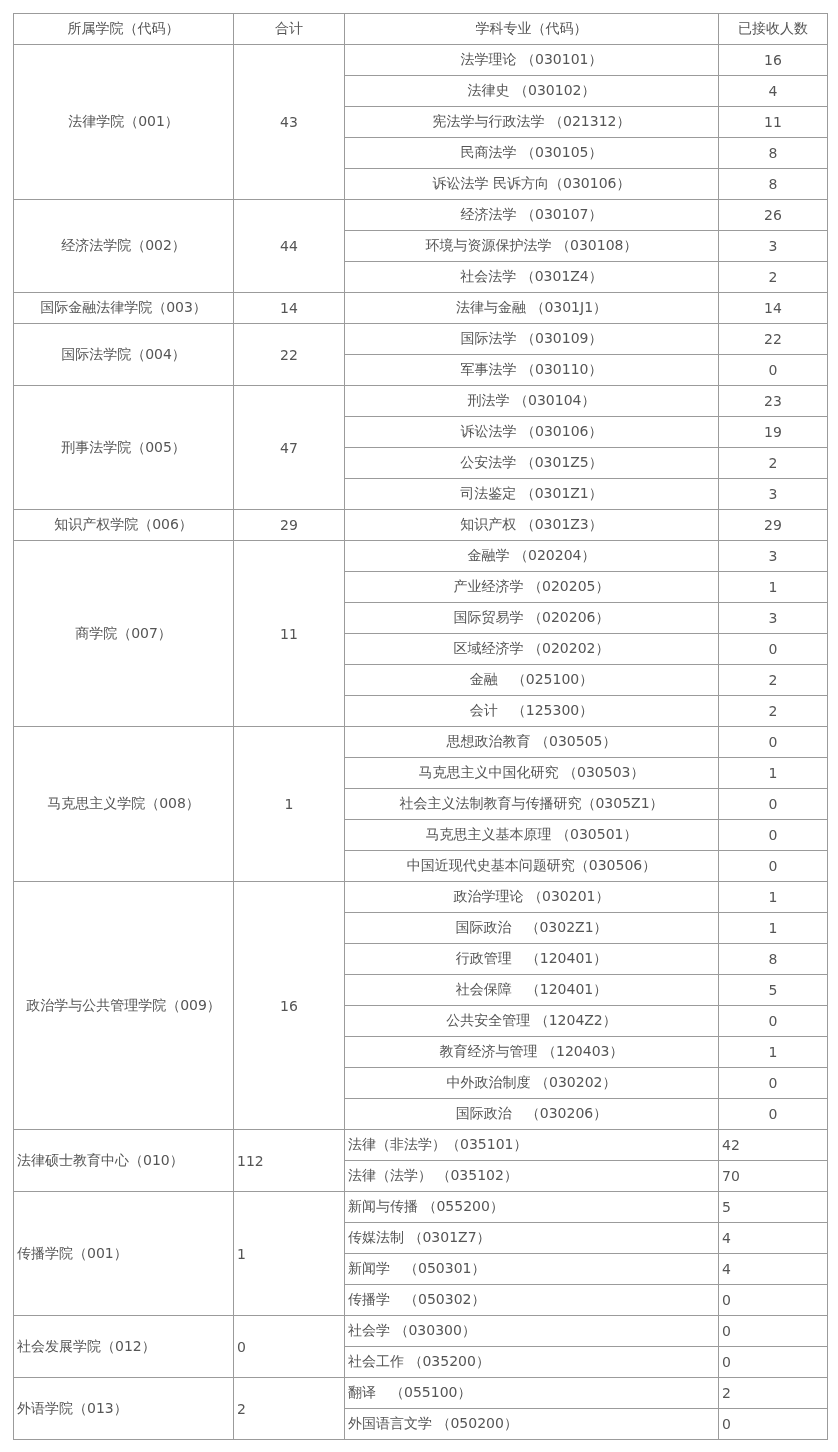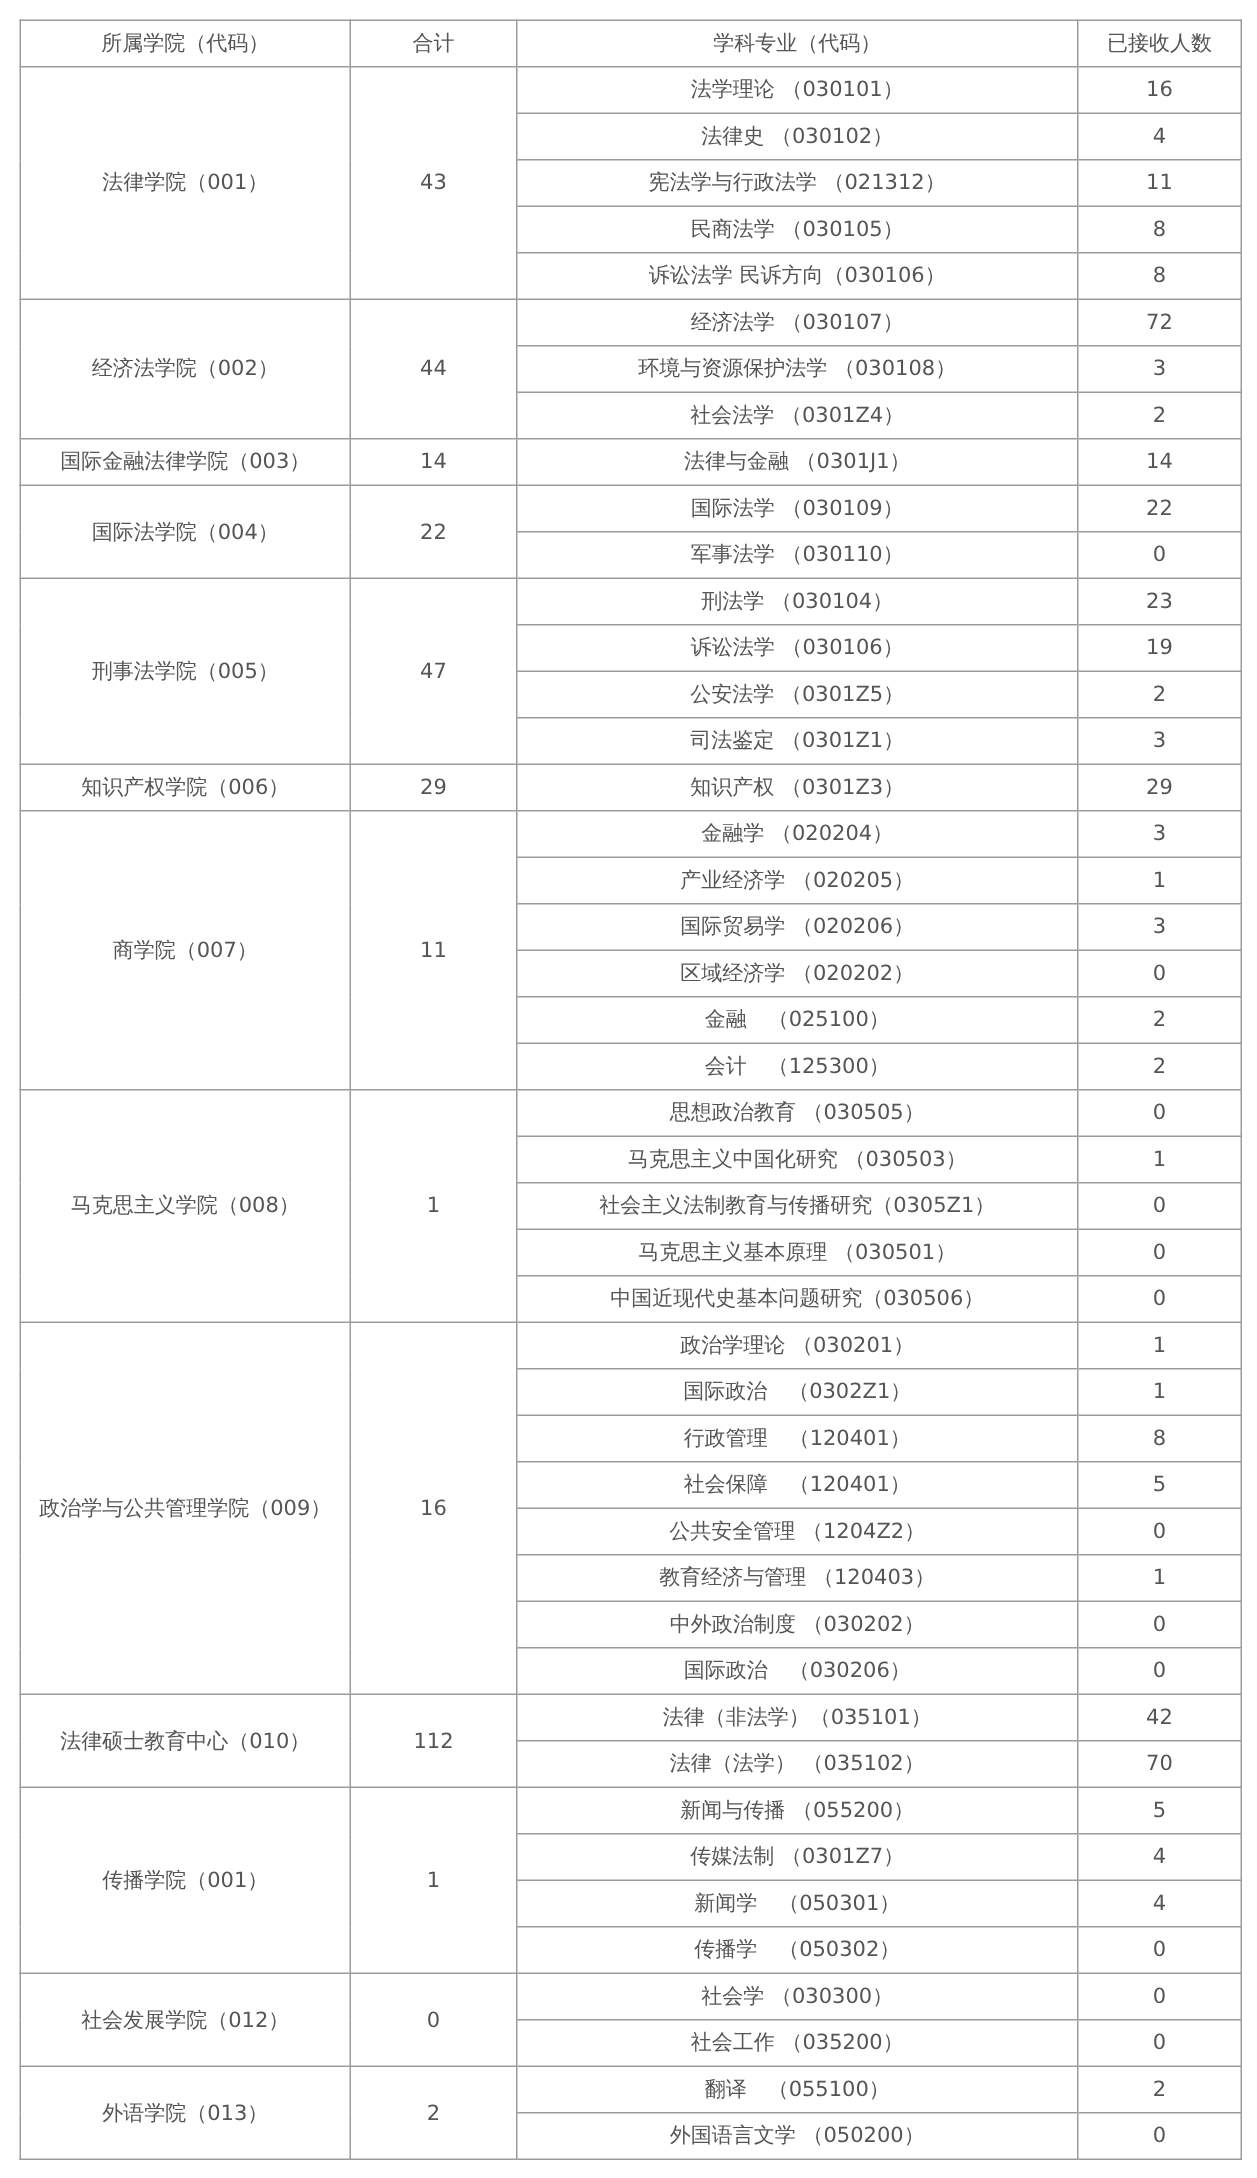--- a/index.html
+++ b/index.html
@@ -32,21 +32,21 @@
     font-size: 14px;
     font-weight: normal;
     color: #555555;
     text-align: center;
     vertical-align: middle;
     padding: 0 3px;
     overflow: hidden;
     white-space: nowrap;
   }
   table.adm tr.grp-left td {
-    text-align: center;
+    text-align: left;
   }
 </style>
 </head>
 <body>
 
 <table class="adm">
   <colgroup>
     <col class="c1">
       <col class="c2">
       <col class="c3">
@@ -80,21 +80,21 @@
         <td>8</td>
       </tr>
       <tr>
         <td>诉讼法学 民诉方向（030106）</td>
         <td>8</td>
       </tr>
       <tr>
         <td rowspan="3">经济法学院（002）</td>
         <td rowspan="3">44</td>
         <td>经济法学 （030107）</td>
-        <td>72</td>
+        <td>26</td>
       </tr>
       <tr>
         <td>环境与资源保护法学 （030108）</td>
         <td>3</td>
       </tr>
       <tr>
         <td>社会法学 （0301Z4）</td>
         <td>2</td>
       </tr>
       <tr>

